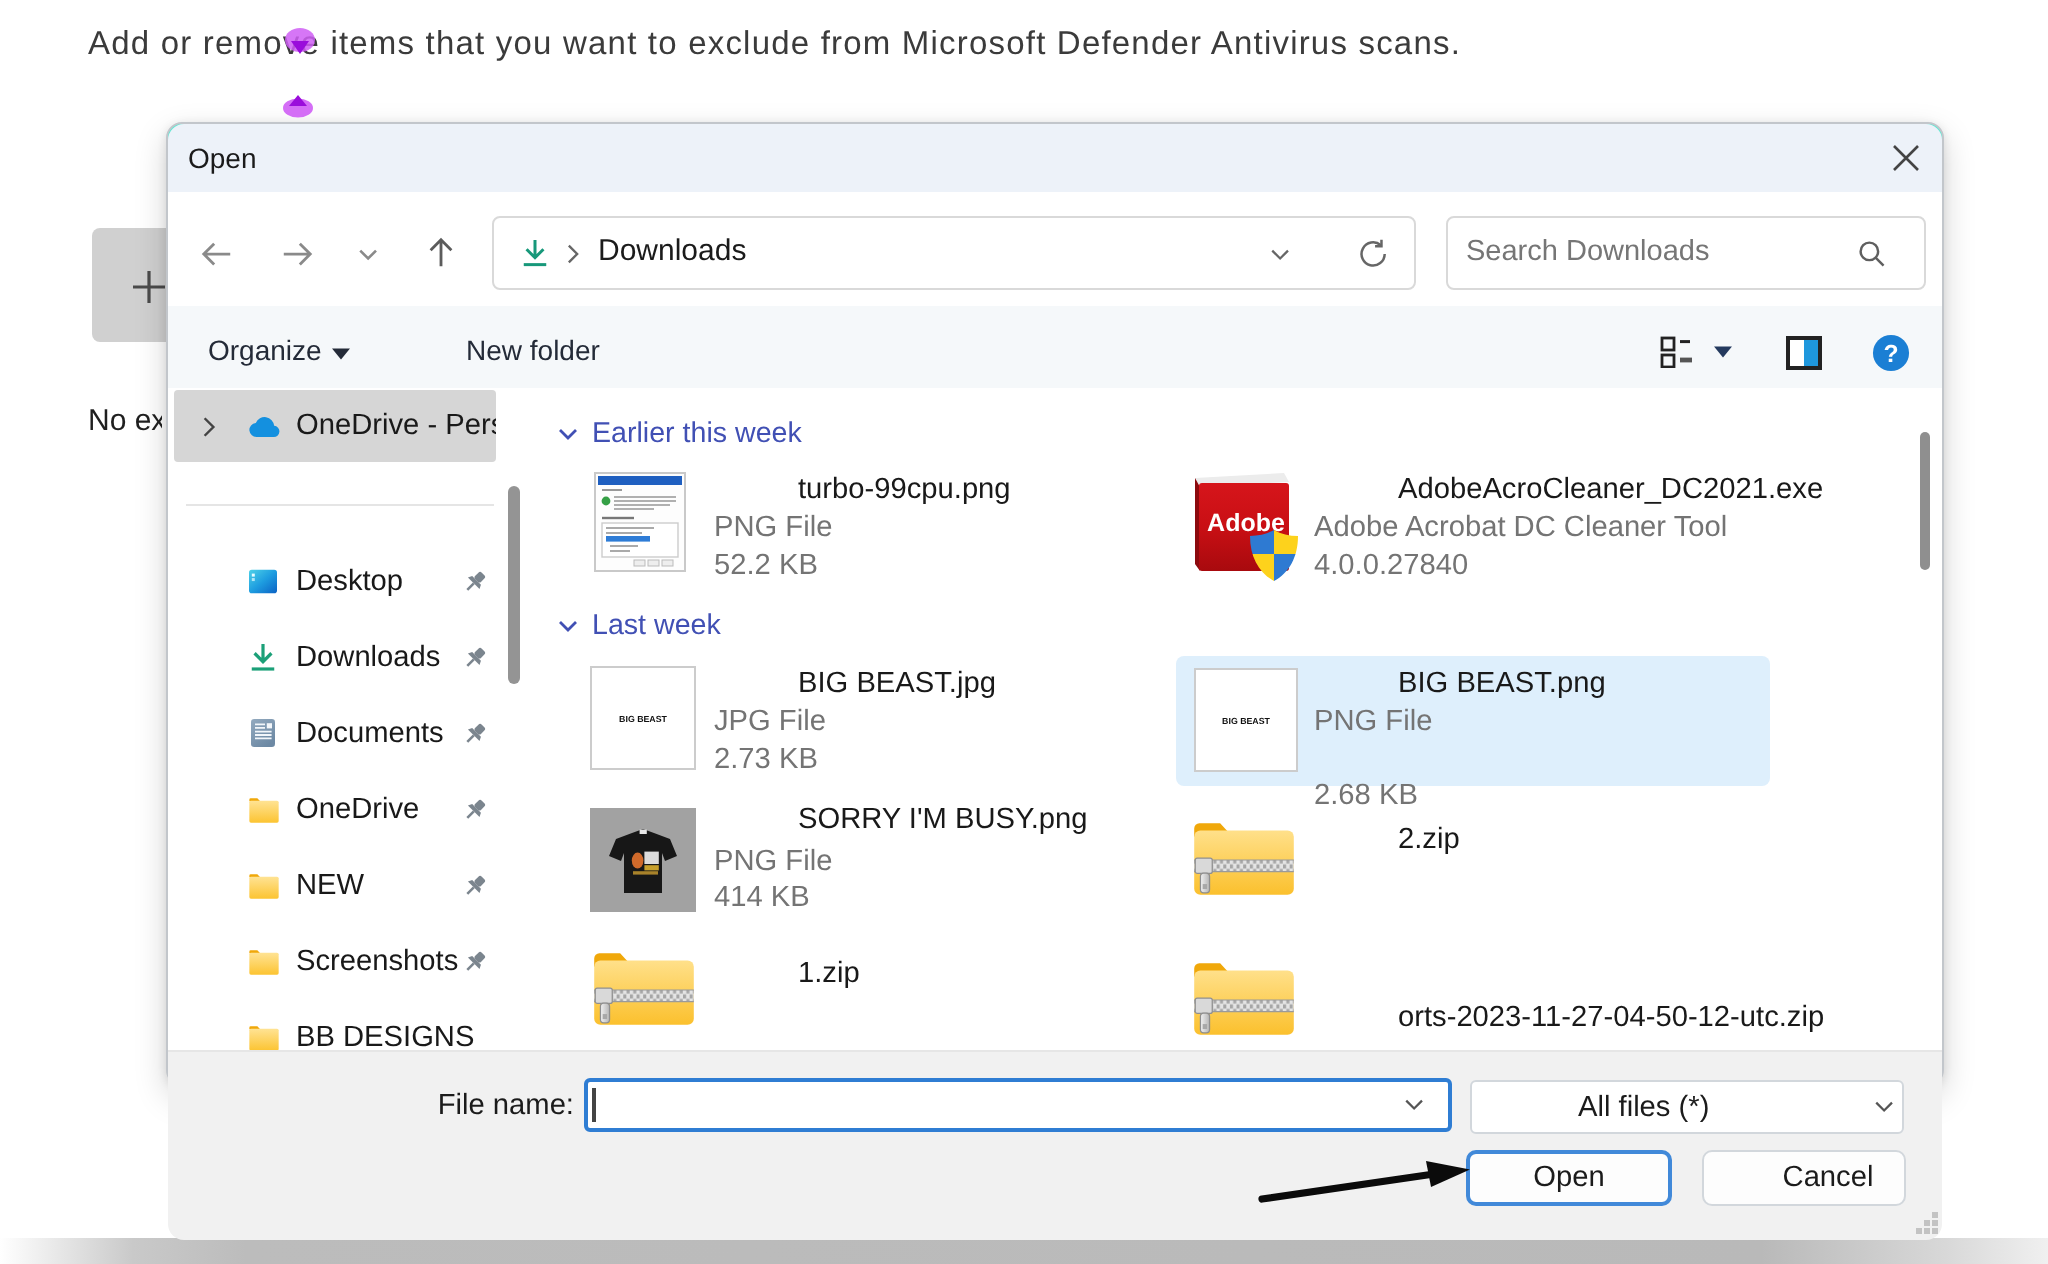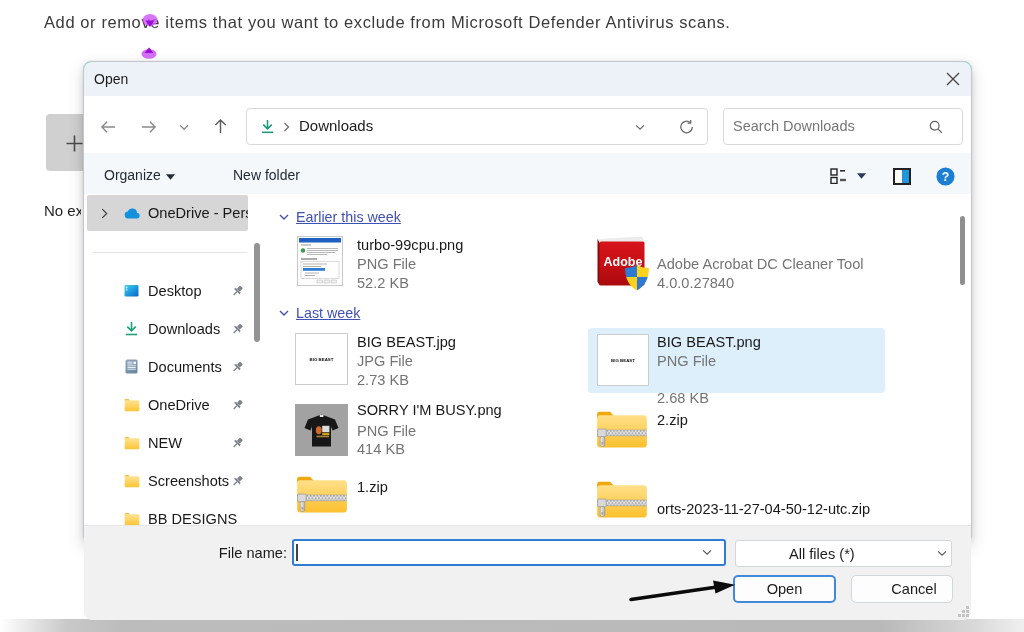--- a/index.html
+++ b/index.html
@@ -32,22 +32,22 @@
   
   #toolbar { left:0; top:91px; width:100%; height:41px; background:#f5f8fa; }
   .tbtext { font-size:14px; color:#242b38; top:105px; }
 
   
   #content { left:0; top:132px; width:100%; height:331px; background:#fff; }
   #sbsel { left:3px; top:133px; width:161px; height:36px; background:#d6d6d6; border-radius:2px; }
   #sbsep { left:9px; top:190px; width:154px; height:1px; background:#e5e5e5; }
   .sbitem { left:64px; font-size:14.6px; color:#191919; }
   .sbscroll { left:170px; top:181px; width:6px; height:99px; background:#949494; border-radius:3px; }
-  .grouphdr { font-size:14.3px; color:#4150b4;text-decoration:underline; }
-  .fname { font-size:14.6px; color:#191919; white-space:nowrap; }
+  .grouphdr { font-size:14.3px; color:#4150b4; }
+  .fname { font-size:14.6px; color:#191919; white-space:nowrap;margin-left:42px; }
   .fmeta { font-size:14.6px; color:#747474; white-space:nowrap; }
   #listscroll { left:876px; top:154px; width:5px; height:69px; background:#8f8f8f; border-radius:2.5px; }
   #selrow { left:504px; top:266px; width:297px; height:65px; background:#deeffc; border-radius:4px; }
 
   
   #footer { left:0; top:463px; width:100%; height:95px; background:#f1f1f1; border-radius:0 0 8px 8px; border-top:1px solid #e6e6e6; }
   #fnlabel { left:120px; top:483px; width:83px; text-align:right; font-size:14.6px; color:#1b1b1b; }
   #fninput { left:208px; top:477px; width:434px; height:27px; background:#fff; border:2px solid #2f7dd3; border-radius:3px; }
   #caret { left:212px; top:482px; width:1.5px; height:17px; background:#444; }
   #typedd { left:651px; top:478px; width:217px; height:27px; background:#fff; border:1px solid #d2d7dc; border-radius:3px; }
@@ -306,20 +306,21 @@
           <rect x="0" y="0" width="12" height="12" fill="#2e7ad2"></rect>
           <rect x="12" y="0" width="12" height="12" fill="#fdd21c"></rect>
           <rect x="0" y="12" width="12" height="13.5" fill="#fdd21c"></rect>
           <rect x="12" y="12" width="12" height="13.5" fill="#2e7ad2"></rect>
         </g>
       </g>
       <clipPath id="shclip2">
         <path d="M12 0 C15.5 2 19.5 3 24 3 C24 13.5 19.5 21.5 12 25.5 C4.5 21.5 0 13.5 0 3 C4.5 3 8.5 2 12 0 Z"></path>
       </clipPath>
     </svg>
+    <div class="abs fname" style="left:573px; top:174.5px;">AdobeAcroCleaner_DC2021.exe</div>
     <div class="abs fmeta" style="left:573px; top:193.5px;">Adobe Acrobat DC Cleaner Tool</div>
     <div class="abs fmeta" style="left:573px; top:212.5px;">4.0.0.27840</div>
 
     <svg class="abs" viewBox="0 0 10 6" style="left:195px; top:248px; width:10px; height:6px;">
       <path d="M1 1 L5 5 L9 1" stroke="#4150b4" stroke-width="1.4" fill="none"></path>
     </svg>
     <div class="abs grouphdr" style="left:212px; top:242.5px;">Last week</div>
 
     <svg class="abs" viewBox="0 0 53 52" style="left:211px; top:271px; width:53px; height:52px;">
       <rect x="0.5" y="0.5" width="52" height="51" fill="#fff" stroke="#ccc"></rect>

